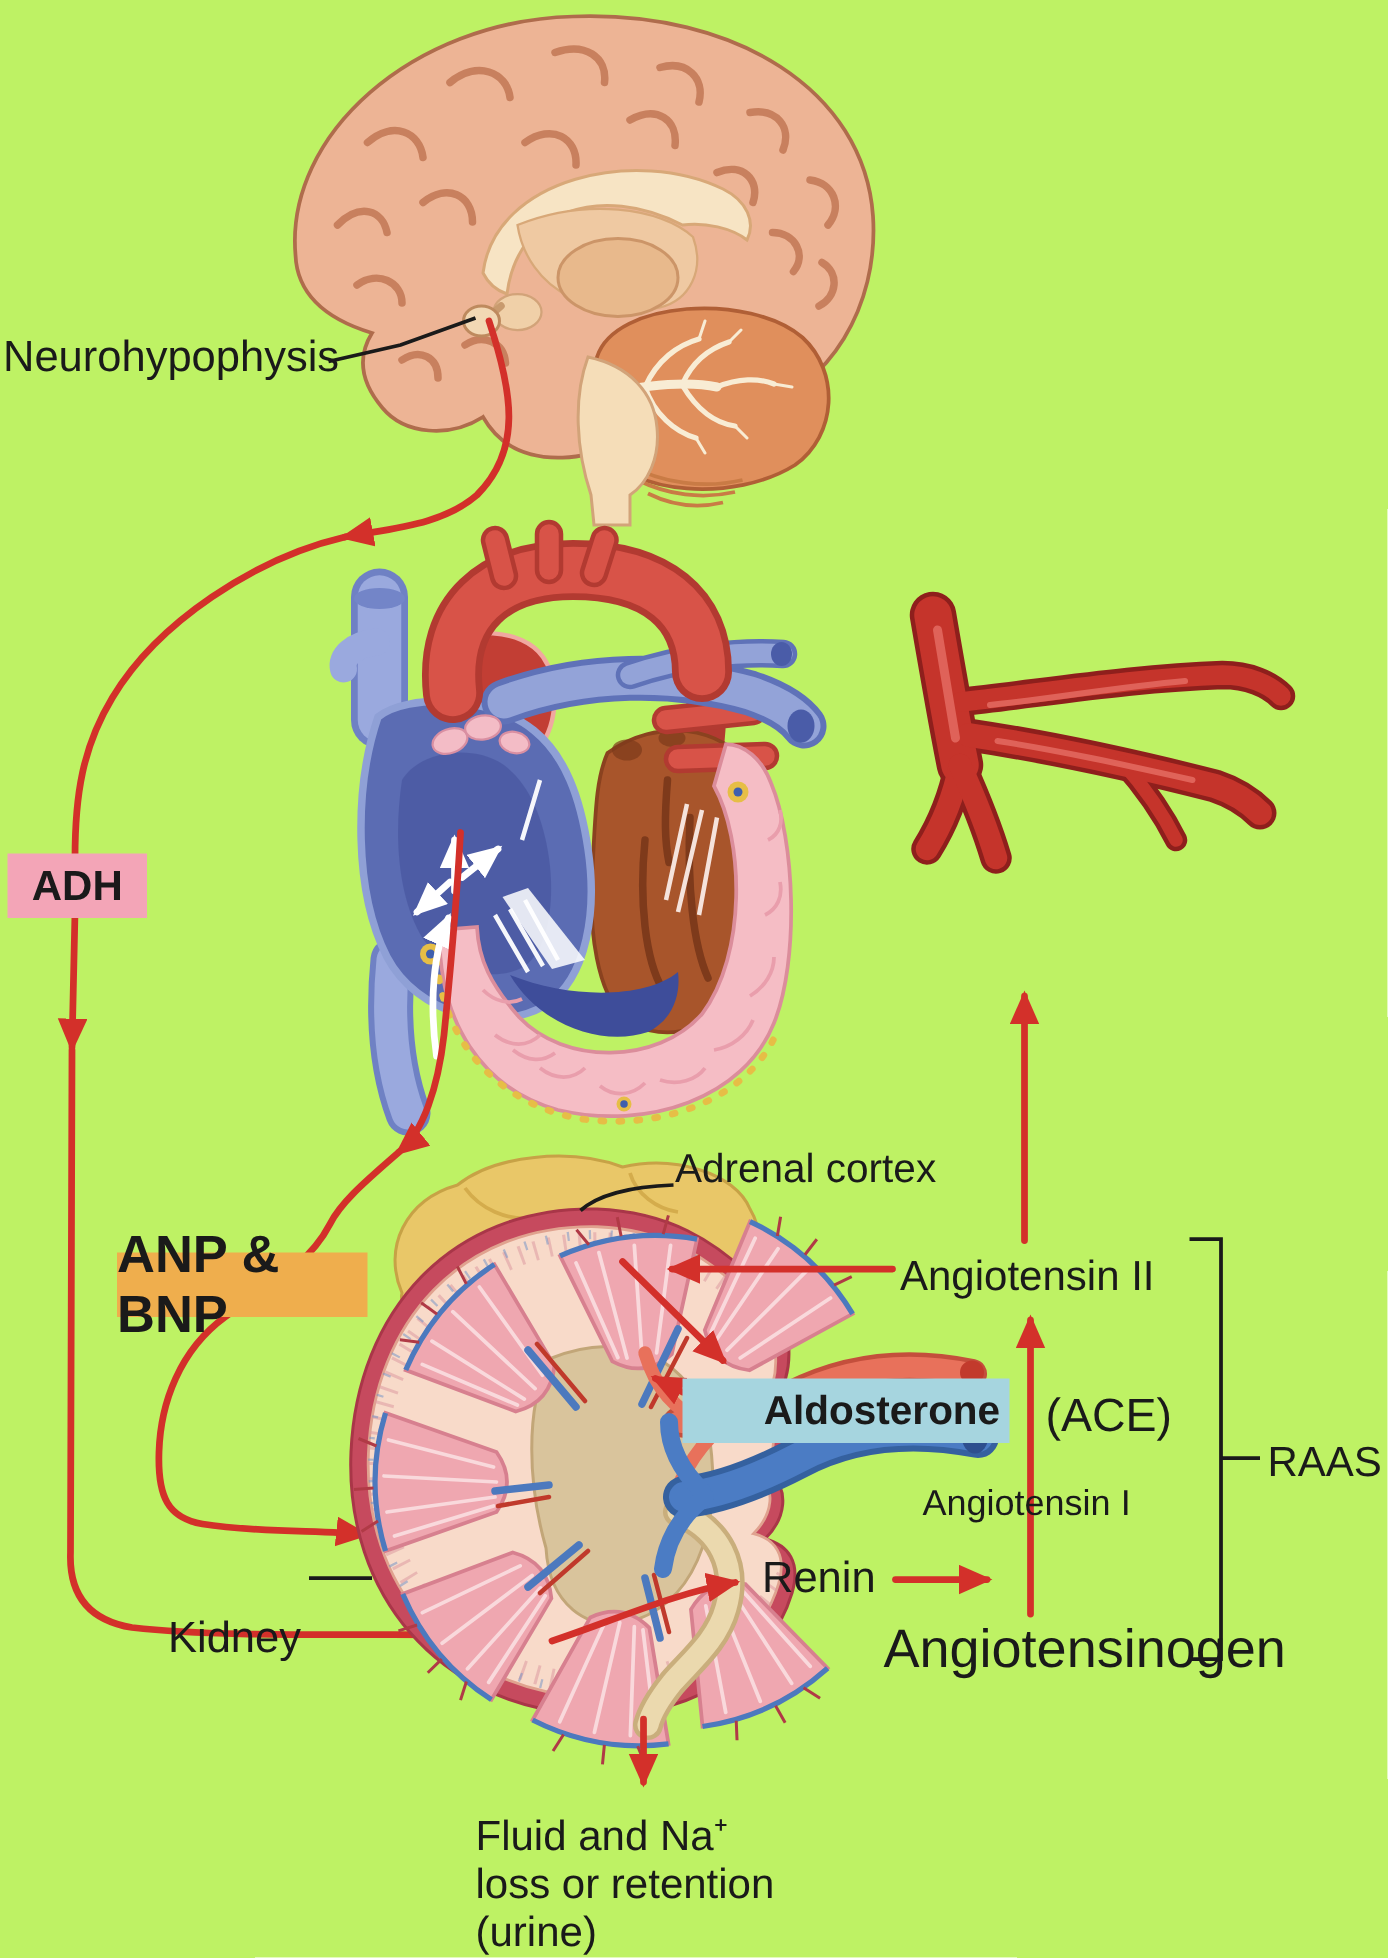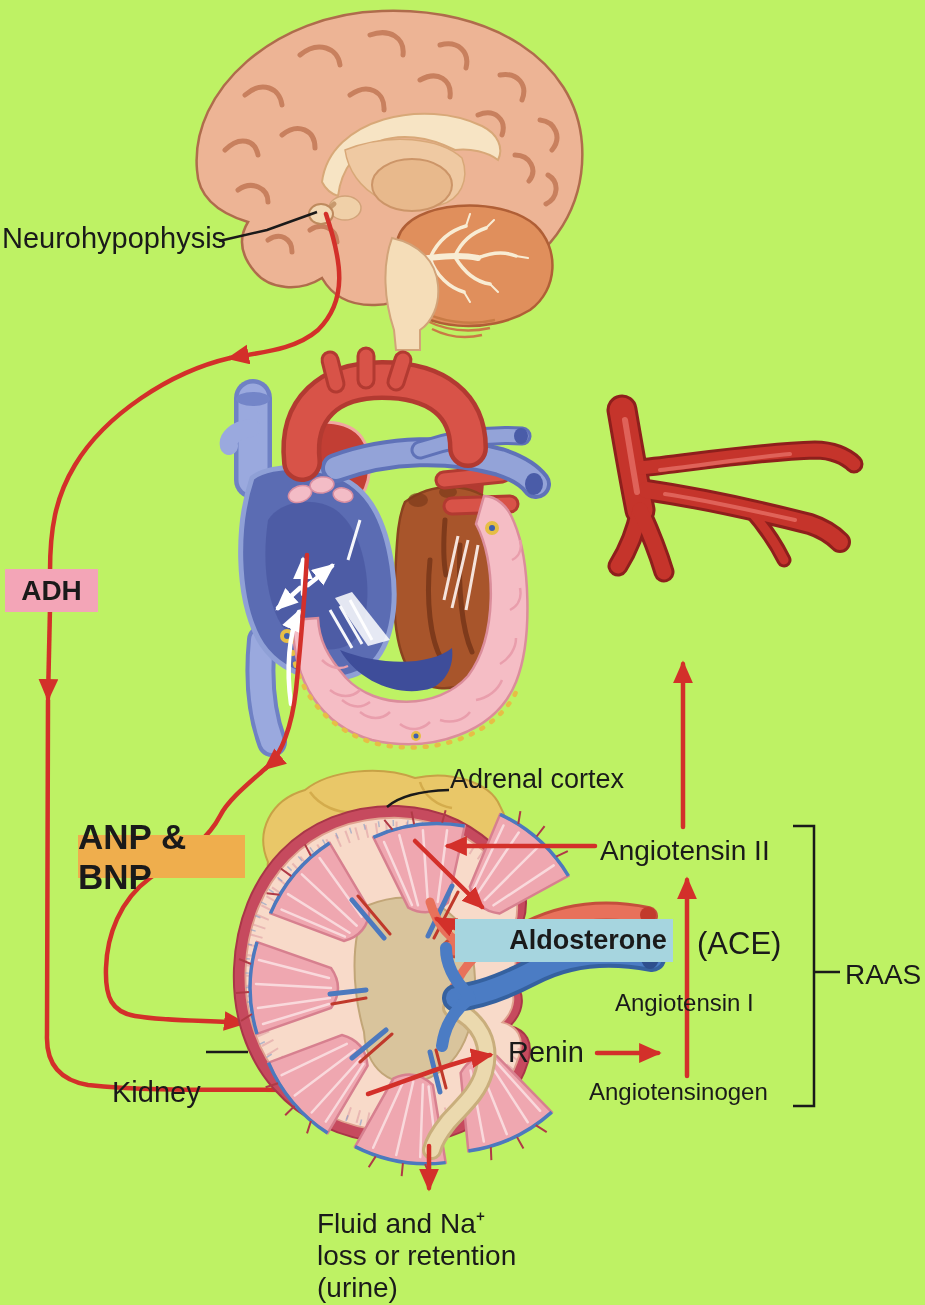--- a/index.html
+++ b/index.html
@@ -232,21 +232,21 @@
   <div class="box" style="left:78px;top:835px;width:167px;height:43px;background:#EFAE4D;font-size:35px;">ANP &amp; BNP</div>
 
   <div class="box" style="left:455px;top:919px;width:170px;height:43px;background:#A6D5DF;font-size:27px;padding-left:48px;">Aldosterone</div>
 
   <div class="lbl" style="left:600px;top:835px;font-size:28px;">Angiotensin II</div>
 
   <div class="lbl" style="left:697px;top:926px;font-size:31px;">(ACE)</div>
 
   <div class="lbl" style="left:615px;top:989px;font-size:24px;">Angiotensin I</div>
 
-  <div class="lbl" style="left:589px;top:1078px;font-size:24px;">Angiotensinogen</div>
+  <div class="lbl" style="left:589px;top:1078px;font-size:36px;">Angiotensinogen</div>
 
   <div class="lbl" style="left:845px;top:959px;font-size:28px;text-align:right;">RAAS</div>
 
   <div class="lbl" style="left:112px;top:1036px;font-size:29px;margin-top:40px;">Kidney</div>
 
   <div class="lbl" style="left:508px;top:1036px;font-size:29px;">Renin</div>
 
   <div style="position:absolute;left:317px;top:1208px;width:220px;font-size:28px;line-height:1.15;" class="ctr">
     <div>Fluid and Na⁺</div>
     <div>loss or retention</div>

